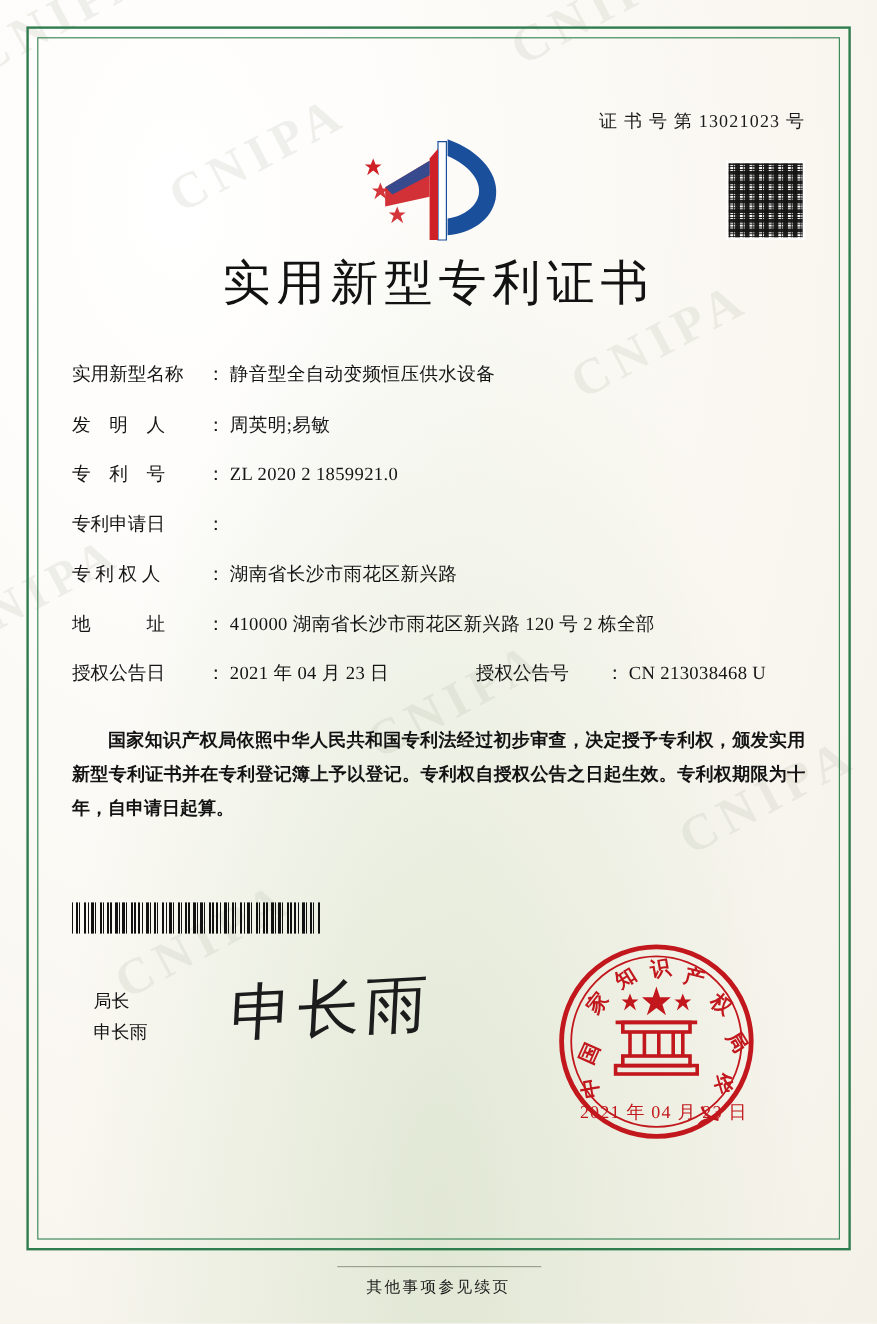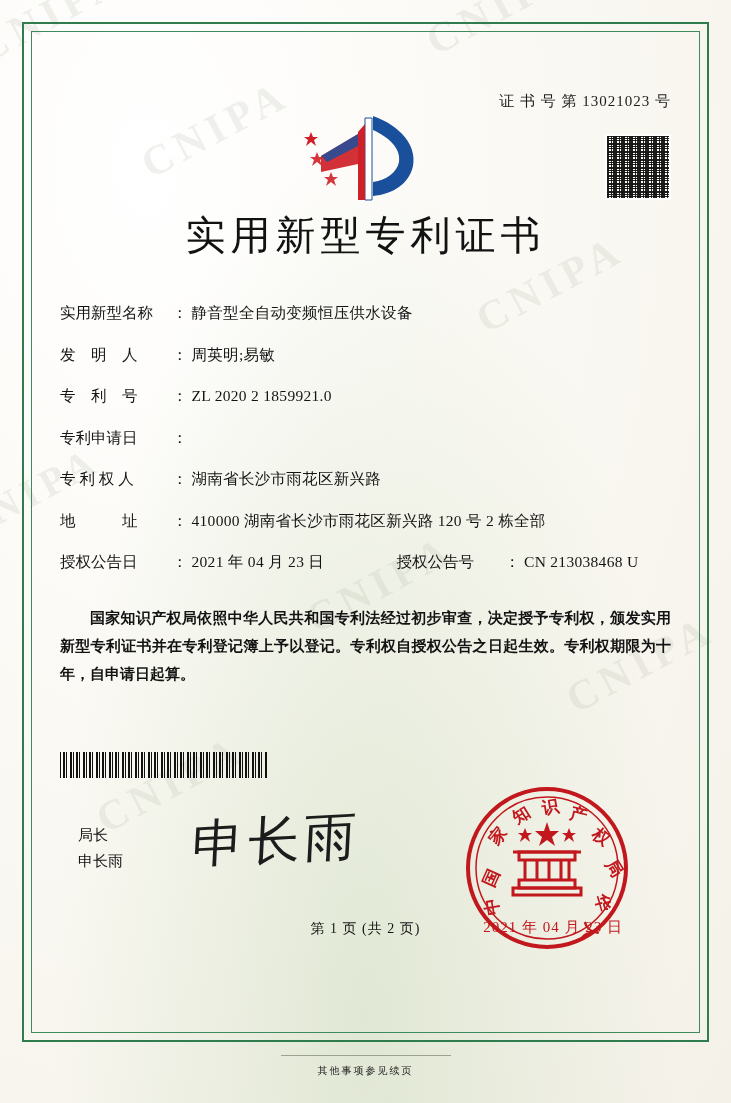--- a/index.html
+++ b/index.html
@@ -212,21 +212,21 @@
     font-size: 14px;
     color: #161616;
     margin-top: 4px;
     letter-spacing: 1px;
   }
   .footnote {
     position: absolute;
     left: 0; right: 0;
     top: 1055px;
     text-align: center;
-    font-size: 10px;
+    font-size: 13px;
     color: #1a1a1a;
     letter-spacing: 2px;
   }
   .footnote .fn-line {
     display: inline-block;
     border-top: 1px solid #9aa38f;
     padding-top: 8px;
     min-width: 170px;
   }
 </style>
@@ -370,19 +370,18 @@
             <text x="36" y="130" transform="rotate(-100 36 130)">中</text>
             <text x="132" y="112" transform="rotate(74 132 112)">华</text>
             <text x="124" y="138" transform="rotate(102 124 138)">人</text>
           </g>
         </svg>
       </div>
 
       <div class="seal-date">2021 年 04 月 23 日</div>
     </div>
 
-    <div class="page-no">第 1 页 (共 2 页)</div>
   </div>
 
   <div class="footnote">
     <span class="fn-line">其他事项参见续页</span>
   </div>
 </div>
 
 </body></html>

